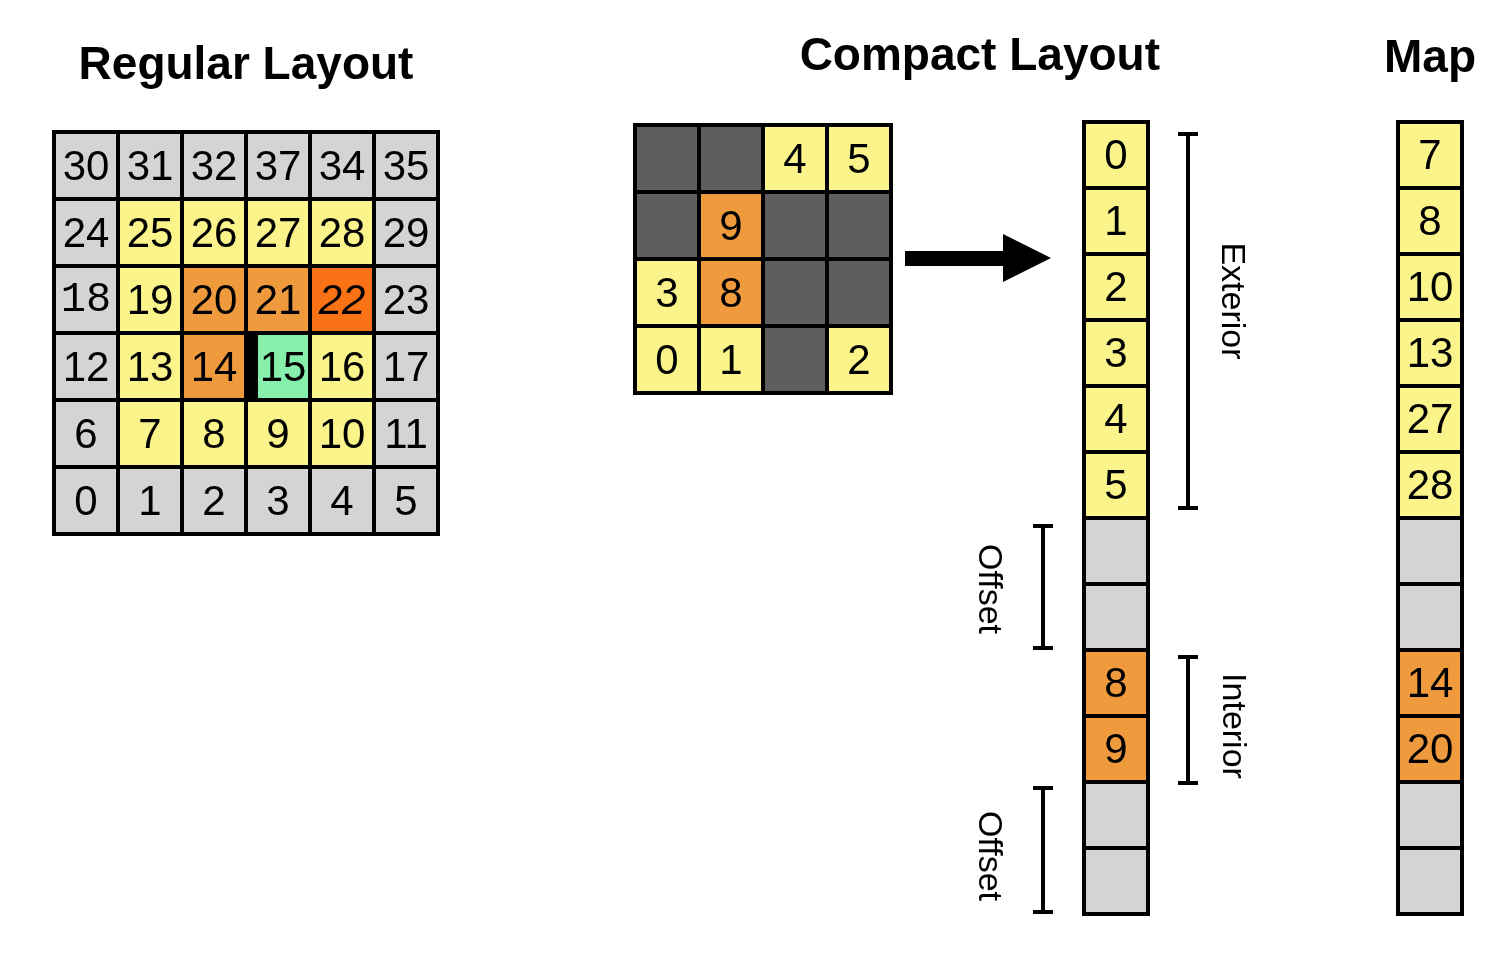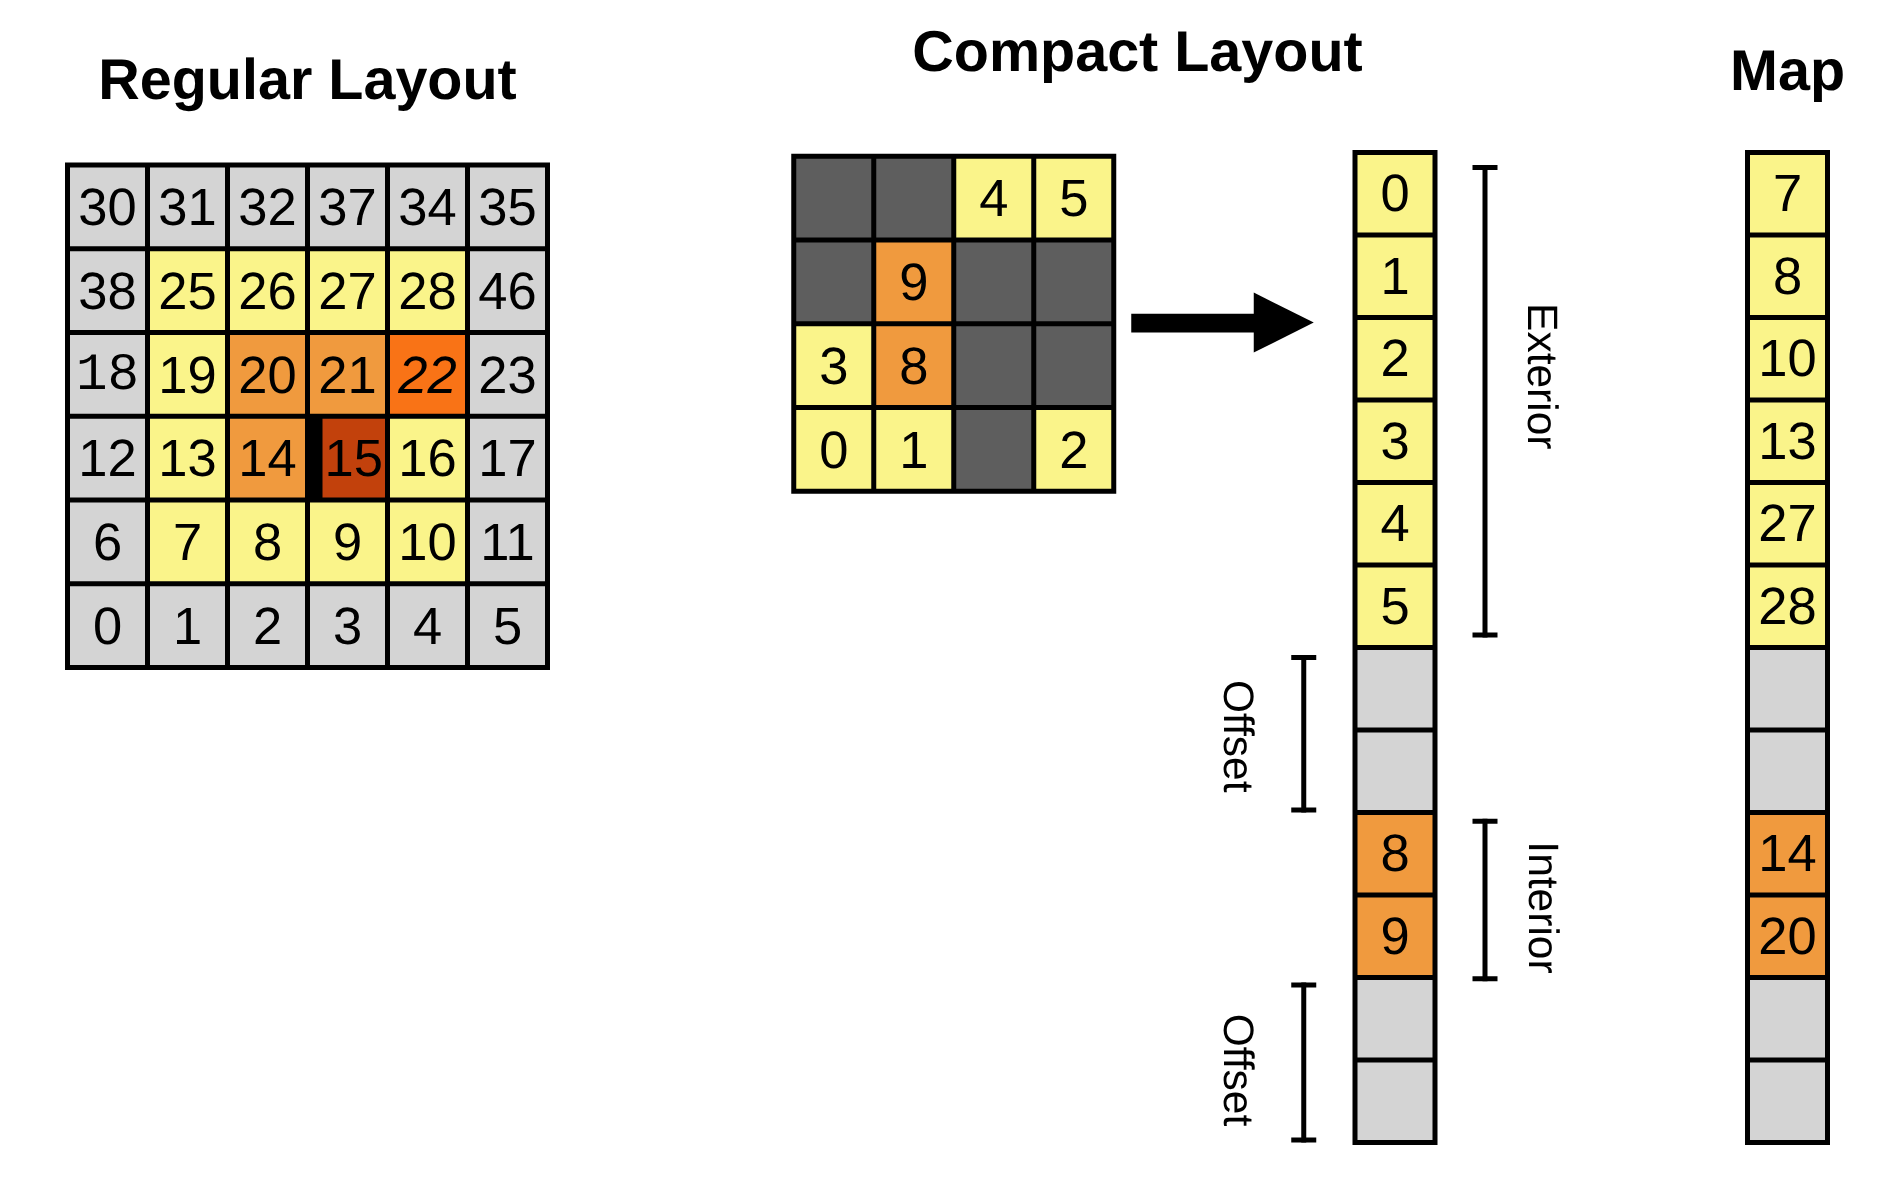--- a/index.html
+++ b/index.html
@@ -14,21 +14,21 @@
   }
   .title {
     position: absolute;
     font-size: 46px;
     font-weight: bold;
     text-align: center;
     white-space: nowrap;
     letter-spacing: 0px;
   }
   #regular-title { left: 52px;  top: 36px; width: 388px; }
-  #compact-title { left: 660px; top: 14px; width: 500px; }
+  #compact-title { left: 660px; top: 27px; width: 500px; text-align: right; }
   #map-title     { left: 1346px; top: 29px; width: 168px; }
 
   .grid {
     position: absolute;
     display: grid;
     background: #000;
     padding: 4px;
     gap: 4px;
   }
   #regular-grid  { left: 52px;   top: 130px; grid-template-columns: repeat(6, 60px); grid-auto-rows: 63px; }
@@ -89,36 +89,36 @@
   <div class="title" id="compact-title">Compact Layout</div>
   <div class="title" id="map-title">Map</div>
 
   <div class="grid" id="regular-grid">
       <div class="cell" style="background: rgb(212, 212, 212);">30</div>
       <div class="cell" style="background: rgb(212, 212, 212);">31</div>
       <div class="cell" style="background: rgb(212, 212, 212);">32</div>
       <div class="cell" style="background: rgb(212, 212, 212);">37</div>
       <div class="cell" style="background: rgb(212, 212, 212);">34</div>
       <div class="cell" style="background: rgb(212, 212, 212);">35</div>
-      <div class="cell" style="background: rgb(212, 212, 212);">38</div>
+      <div class="cell" style="background: rgb(212, 212, 212);">24</div>
       <div class="cell" style="background: rgb(250, 244, 138);">25</div>
       <div class="cell" style="background: rgb(250, 244, 138);">26</div>
       <div class="cell" style="background: rgb(250, 244, 138);">27</div>
       <div class="cell" style="background: rgb(250, 244, 138);">28</div>
-      <div class="cell" style="background: rgb(212, 212, 212);">46</div>
+      <div class="cell" style="background: rgb(212, 212, 212);">29</div>
       <div class="cell" style="background: rgb(212, 212, 212); font-family: Liberation Mono, monospace;">18</div>
       <div class="cell" style="background: rgb(250, 244, 138);">19</div>
       <div class="cell" style="background: rgb(240, 154, 62);">20</div>
       <div class="cell" style="background: rgb(240, 154, 62);">21</div>
       <div class="cell" style="background: #f97316; font-style: italic;">22</div>
       <div class="cell" style="background: rgb(212, 212, 212);">23</div>
       <div class="cell" style="background: rgb(212, 212, 212);">12</div>
       <div class="cell" style="background: rgb(250, 244, 138);">13</div>
       <div class="cell" style="background: rgb(240, 154, 62);">14</div>
-      <div class="cell" style="background: #c2410c; margin-left: 10px;">15</div>
+      <div class="cell" style="background: #86efac; margin-left: 10px;">15</div>
       <div class="cell" style="background: rgb(250, 244, 138);">16</div>
       <div class="cell" style="background: rgb(212, 212, 212);">17</div>
       <div class="cell" style="background: rgb(212, 212, 212);">6</div>
       <div class="cell" style="background: rgb(250, 244, 138);">7</div>
       <div class="cell" style="background: rgb(250, 244, 138);">8</div>
       <div class="cell" style="background: rgb(250, 244, 138);">9</div>
       <div class="cell" style="background: rgb(250, 244, 138);">10</div>
       <div class="cell" style="background: rgb(212, 212, 212);">11</div>
       <div class="cell" style="background: rgb(212, 212, 212);">0</div>
       <div class="cell" style="background: rgb(212, 212, 212);">1</div>

